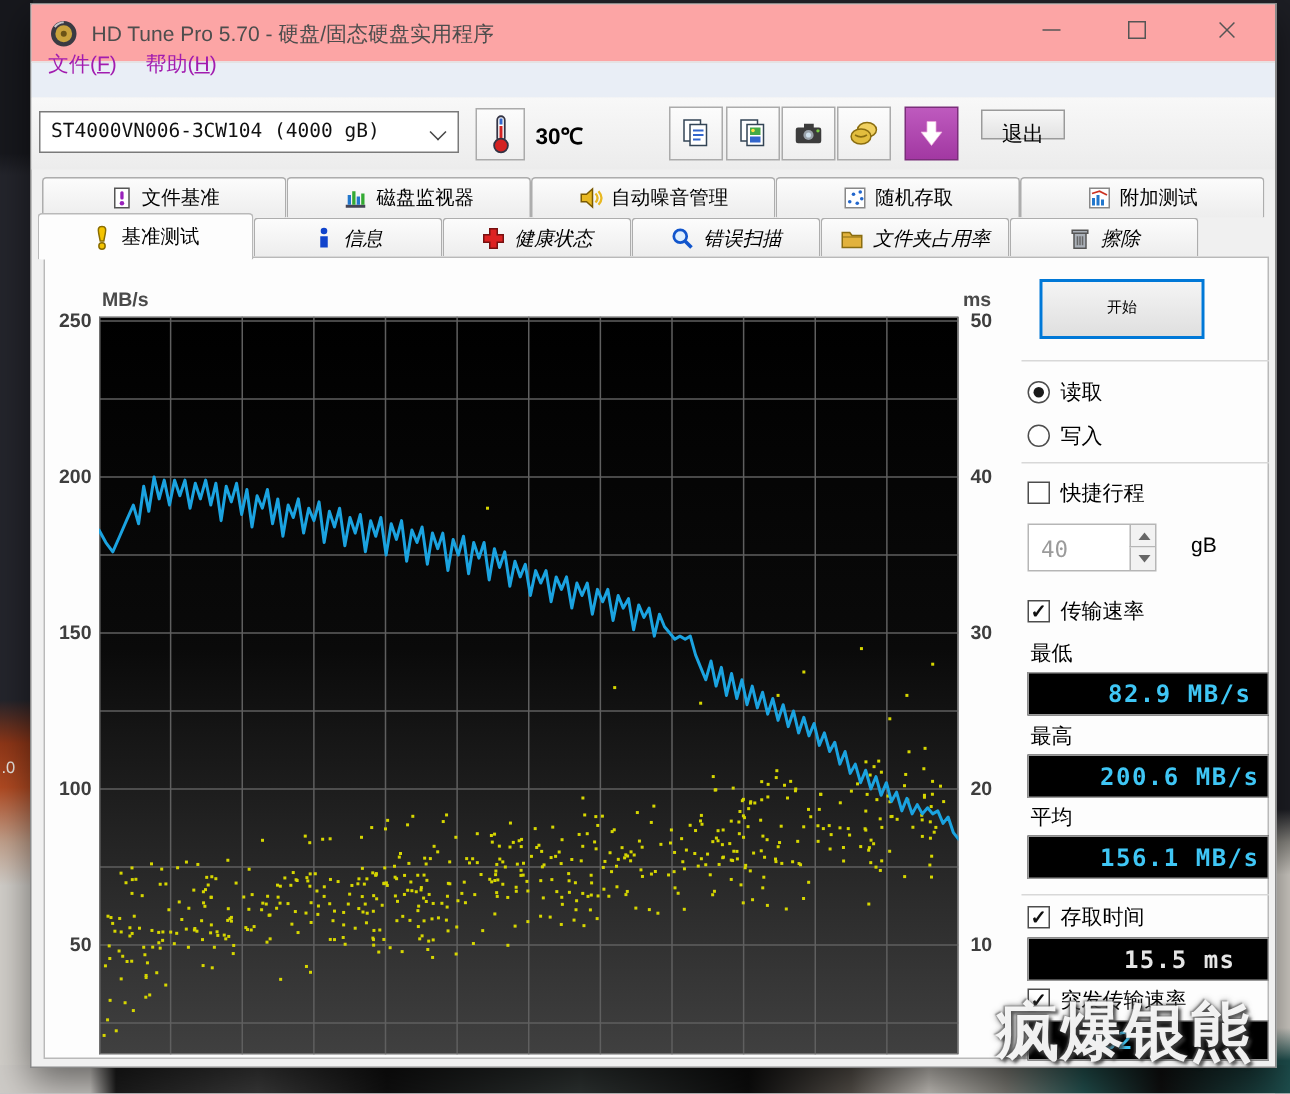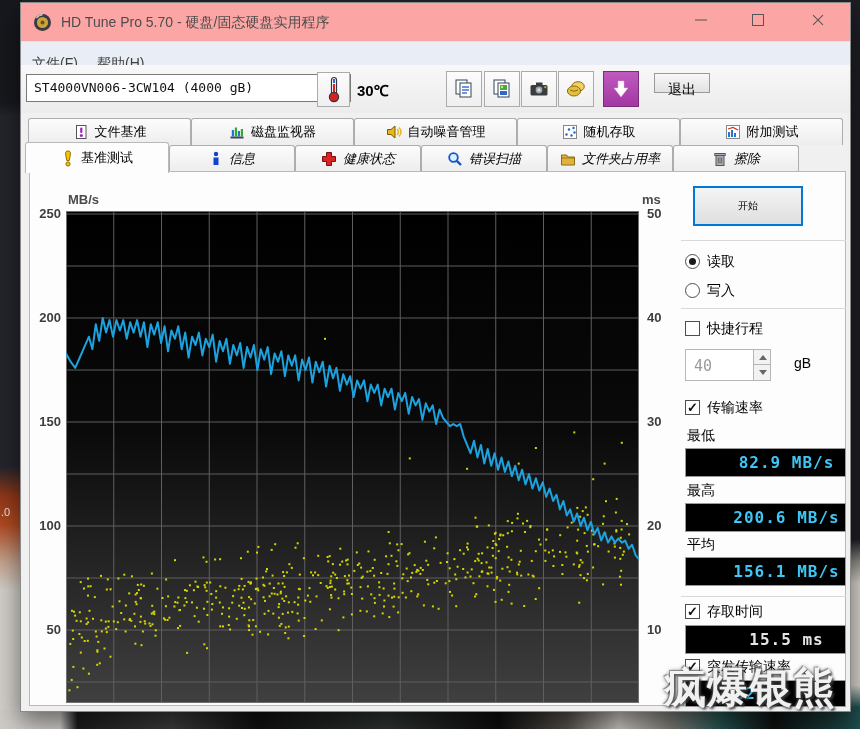--- a/index.html
+++ b/index.html
@@ -20,23 +20,23 @@
   .titlebar{left:0;top:0;width:100%;height:38px;background:#fca5a5;}
   .title-text{left:40px;top:11px;font-size:14px;color:#4d4d4d;white-space:nowrap;}
   .capbtn{top:0;width:50px;height:34px;}
   .cap-glyph{position:absolute;left:50%;top:50%;}
   .g-min{width:12px;height:1px;background:#555;transform:translate(-50%,-50%);}
   .g-max{width:10px;height:10px;border:1px solid #555;transform:translate(-50%,-50%);}
   .g-x1,.g-x2{width:14px;height:1px;background:#555;}
   .g-x1{transform:translate(-50%,-50%) rotate(45deg);}
   .g-x2{transform:translate(-50%,-50%) rotate(-45deg);}
   .menubar{left:0;top:38px;width:100%;height:24px;background:#E9EEF6;border-top:1px solid #e3e3e3;box-sizing:border-box;}
-  .menu-item{top:52px;font-size:14px;color:#404040;}
+  .menu-item{top:31px;font-size:14px;color:#a21caf;}
   .toolbar{left:0;top:62px;width:100%;height:48px;background:linear-gradient(#F8F8F8,#ECECEC);}
-  .combo{left:5px;top:71px;width:325px;height:28px;background:#fff;border:1px solid #7a7a7a;box-sizing:border-box;}
+  .combo{left:5px;top:71px;width:280px;height:28px;background:#fff;border:1px solid #7a7a7a;box-sizing:border-box;}
   .combo-text{position:absolute;left:7px;top:5px;font-family:"DejaVu Sans Mono",monospace;font-size:13px;color:#111;white-space:nowrap;}
   .combo-arrow{position:absolute;right:9px;top:11px;width:7px;height:7px;border-right:1.5px solid #444;border-bottom:1.5px solid #444;transform:rotate(45deg);margin-top:-2px;}
   .toolbtn{top:68px;width:36px;height:36px;background:linear-gradient(#FCFCFC,#EFEFEF);border:1px solid #ABABAB;box-sizing:border-box;display:flex;align-items:center;justify-content:center;}
   .toolbtn.purple{background:linear-gradient(#BE5ABE,#A238A2);border-color:#7A2E7A;}
   .temp-label{left:336px;top:77px;font-size:15px;font-weight:bold;color:#000;}
   .exit-btn{left:633px;top:70px;width:56px;height:20px;background:linear-gradient(#F7F7F7,#E2E2E2);
     border:1px solid #9a9a9a;box-sizing:border-box;text-align:center;line-height:30px;font-size:14px;color:#000;}
   
   .tab{box-sizing:border-box;display:flex;align-items:center;justify-content:center;gap:6px;
     background:linear-gradient(#FCFCFC,#EDEDED);border:1px solid #ADADAD;border-bottom:none;

